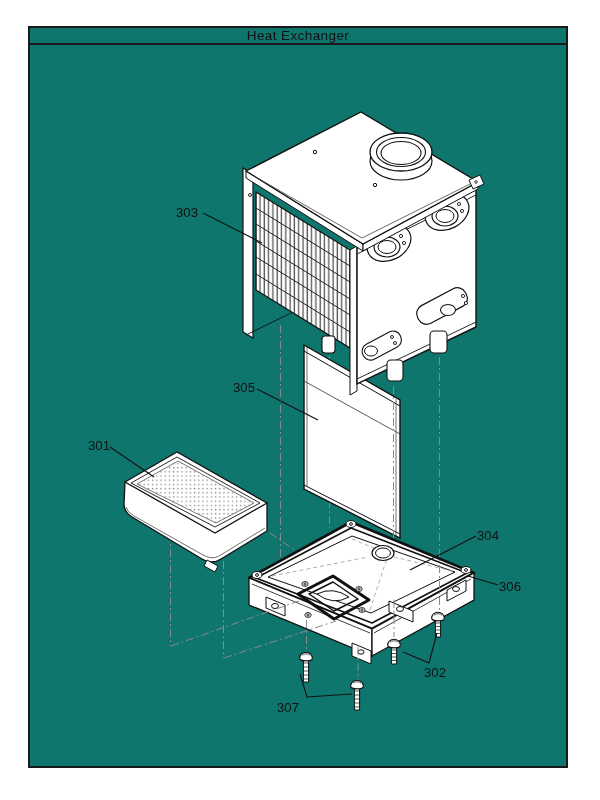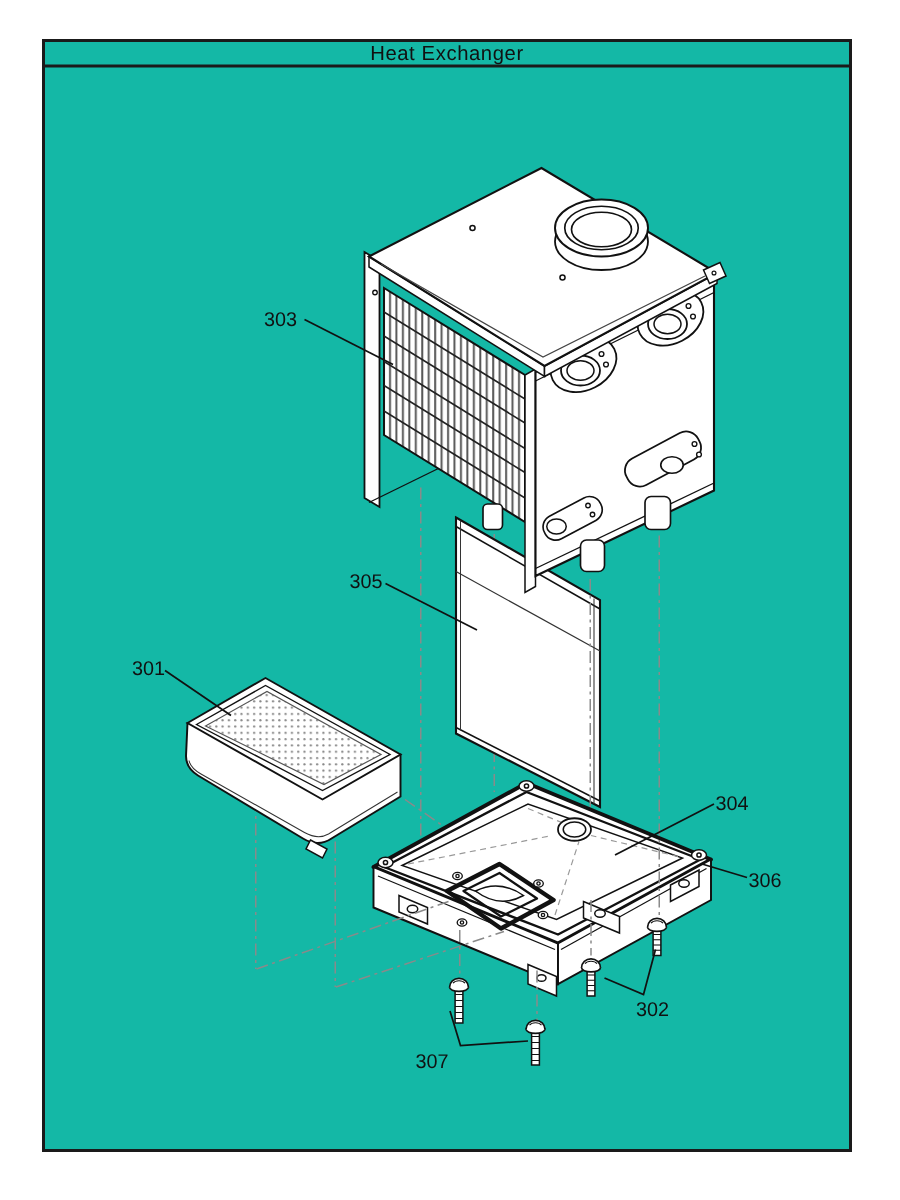--- a/index.html
+++ b/index.html
@@ -1,19 +1,19 @@
 <!DOCTYPE html>
 <html><head>
 <meta charset="utf-8">
 <style>
   html,body{margin:0;padding:0;background:#ffffff;}
   .page{position:relative;width:600px;height:800px;background:#ffffff;
         font-family:"Liberation Sans",sans-serif;overflow:hidden;}
   .frame{position:absolute;left:28px;top:26px;width:540px;height:742px;
-         border:2px solid #1a1a1a;box-sizing:border-box;background:#14b8a6;padding-left:28px;}
+         border:2px solid #1a1a1a;box-sizing:border-box;background:#0f766e;padding-left:28px;}
   .titlebar{position:absolute;left:0;top:0;width:100%;height:17px;
             border-bottom:2px solid #1a1a1a;display:flex;align-items:center;
             justify-content:center;box-sizing:border-box;}
   .titletext{font-size:13.5px;color:#111;letter-spacing:.4px;}
   svg.diagram{position:absolute;left:0;top:0;width:600px;height:800px;}
   text.plabel{font-family:"Liberation Sans",sans-serif;font-size:13.2px;fill:#111;}
 </style>
 </head>
 <body>
 

